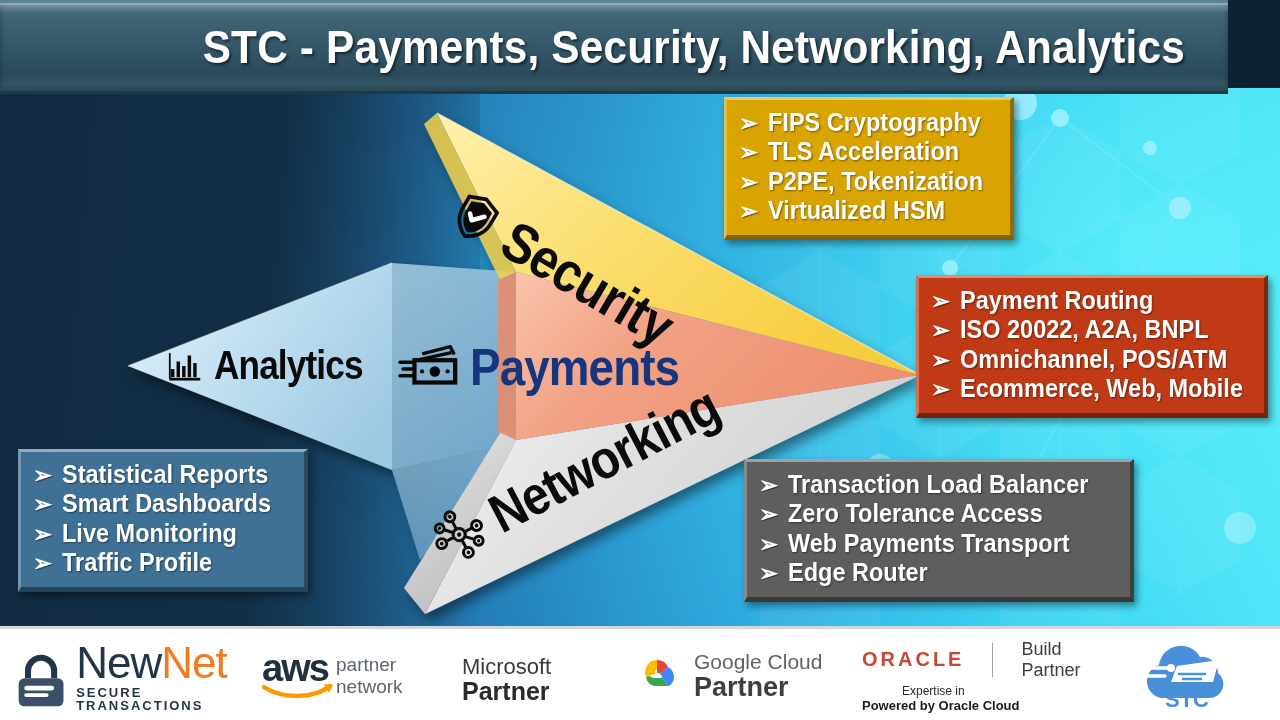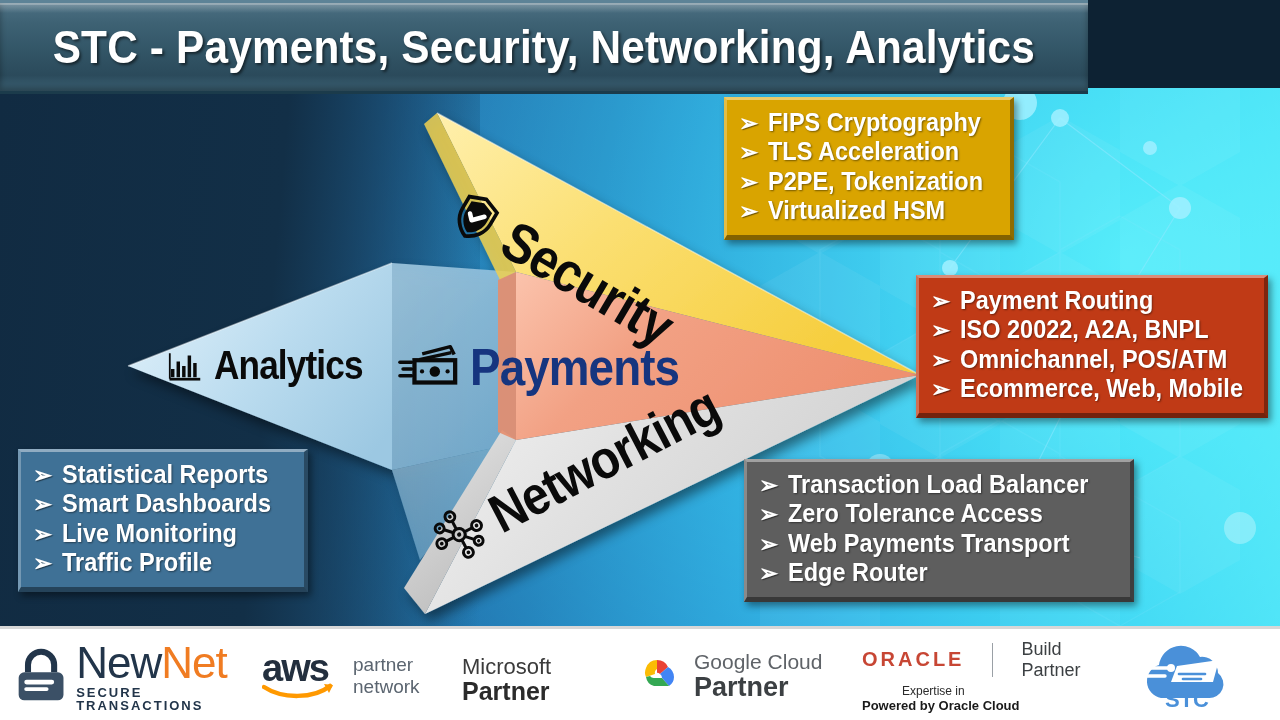--- a/index.html
+++ b/index.html
@@ -19,26 +19,26 @@
   }
   .bg-left-dark{
     position:absolute;left:0;top:88px;width:480px;height:538px;
     background:linear-gradient(95deg,#112b42 0%,#122f47 55%,rgba(18,50,74,0) 100%);
   }
   .hex-layer{position:absolute;left:0;top:88px;width:1280px;height:538px;opacity:.55;}
   .node-layer{position:absolute;left:0;top:88px;width:1280px;height:538px;}
 
   
   .titlebar{
-    position:absolute;left:0;top:0;width:1088px;height:88px;
+    position:absolute;left:0;top:0;width:1228px;height:88px;
     background:linear-gradient(180deg,#4c7083 0%,#3e6274 22%,#325566 55%,#2b4a5b 82%,#3c6275 100%);
     border-top:3px solid #5d8397;
     border-bottom:3px solid #1b3b4b;
     box-shadow:inset 0 2px 0 rgba(255,255,255,.22), inset 0 -3px 6px rgba(0,0,0,.35);
-    display:flex;align-items:center;justify-content:center;
+    display:flex;align-items:center;justify-content:flex-end;
   }
   .titlebar:before{
     content:"";position:absolute;left:0;top:0;width:100%;height:10px;
     background:linear-gradient(180deg,rgba(255,255,255,.30),rgba(255,255,255,0));
   }
   .title-text{
     font-family:"Liberation Sans", sans-serif;
     font-weight:bold;font-size:46px;letter-spacing:.2px;color:#ffffff;
     text-shadow:2px 2px 3px rgba(0,0,0,.55);
     transform:scaleX(.92);white-space:nowrap;
@@ -90,29 +90,29 @@
   #box-networking{left:744px;top:459px;width:390px;background:#5e5e5e;font-size:25px;}
   #box-analytics{left:18px;top:449px;width:290px;background:#3f7characters;font-size:25px;}
 
   
   .footer{
     position:absolute;left:0;top:626px;width:1280px;height:94px;
     background:#ffffff;border-top:3px solid #d7d7d7;
     display:flex;align-items:center;
   }
   .logo{display:flex;align-items:center;box-sizing:border-box;}
-  .newnet{width:262px;padding-left:14px;gap:8px;}
+  .newnet{width:262px;padding-left:14px;gap:8px;align-items:flex-end;}
   .newnet .wordmark{line-height:1;}
   .newnet .nn-top{font-size:44px;font-weight:normal;letter-spacing:-1px;}
   .newnet .nn-new{color:#22354a;}
   .newnet .nn-net{color:#f07c22;}
   .newnet .nn-sub{
     font-size:13px;font-weight:bold;color:#22354a;letter-spacing:2.0px;margin-top:1px;
   }
-  .aws{width:200px;gap:17px;}
+  .aws{width:200px;gap:0;}
   .aws .aws-word{font-size:38px;font-weight:bold;color:#232f3e;letter-spacing:-2px;line-height:.82;}
   .aws .aws-sub{font-size:19px;color:#5b6570;line-height:1.16;}
   .ms{width:170px;}
   .ms .ms1{font-size:22px;color:#3b3b3b;line-height:1.08;margin-top:8px;}
   .ms .ms2{font-size:25px;font-weight:bold;color:#2b2b2b;line-height:1.08;}
   .gc{width:230px;gap:12px;}
   .gc .gc1{font-size:21px;color:#5f6368;line-height:1.1;}
   .gc .gc2{font-size:27px;font-weight:bold;color:#3c4043;line-height:1.1;}
   .orc{width:250px;flex-direction:column;align-items:flex-start;}
   .orc-top{display:flex;align-items:center;gap:28px;}

